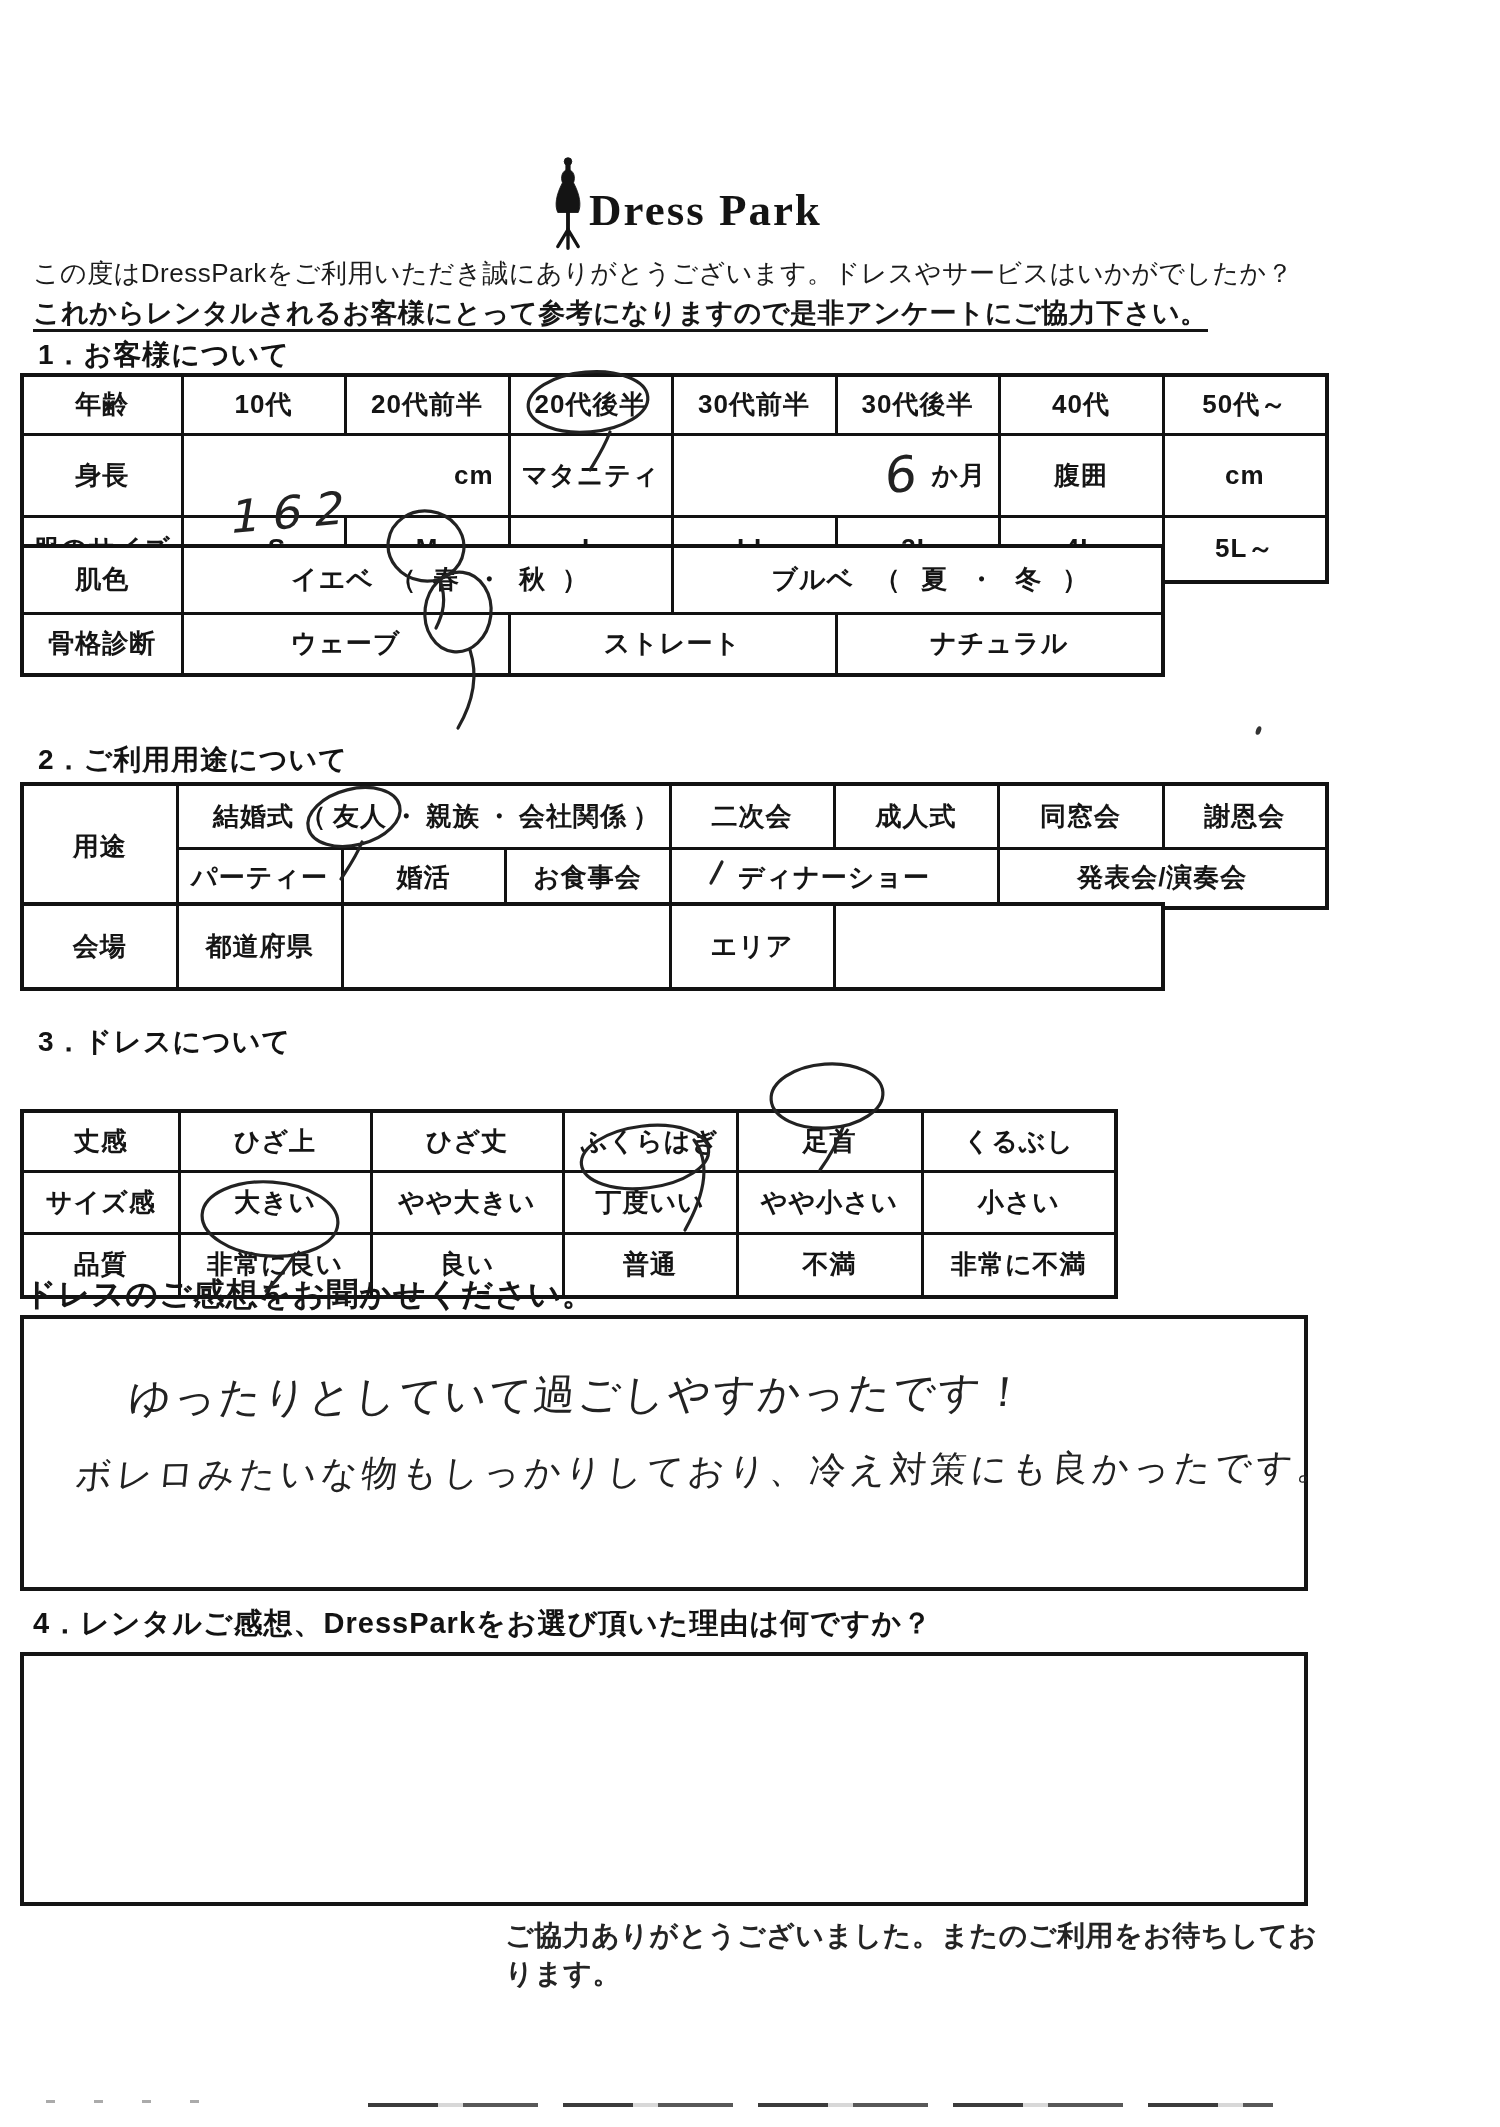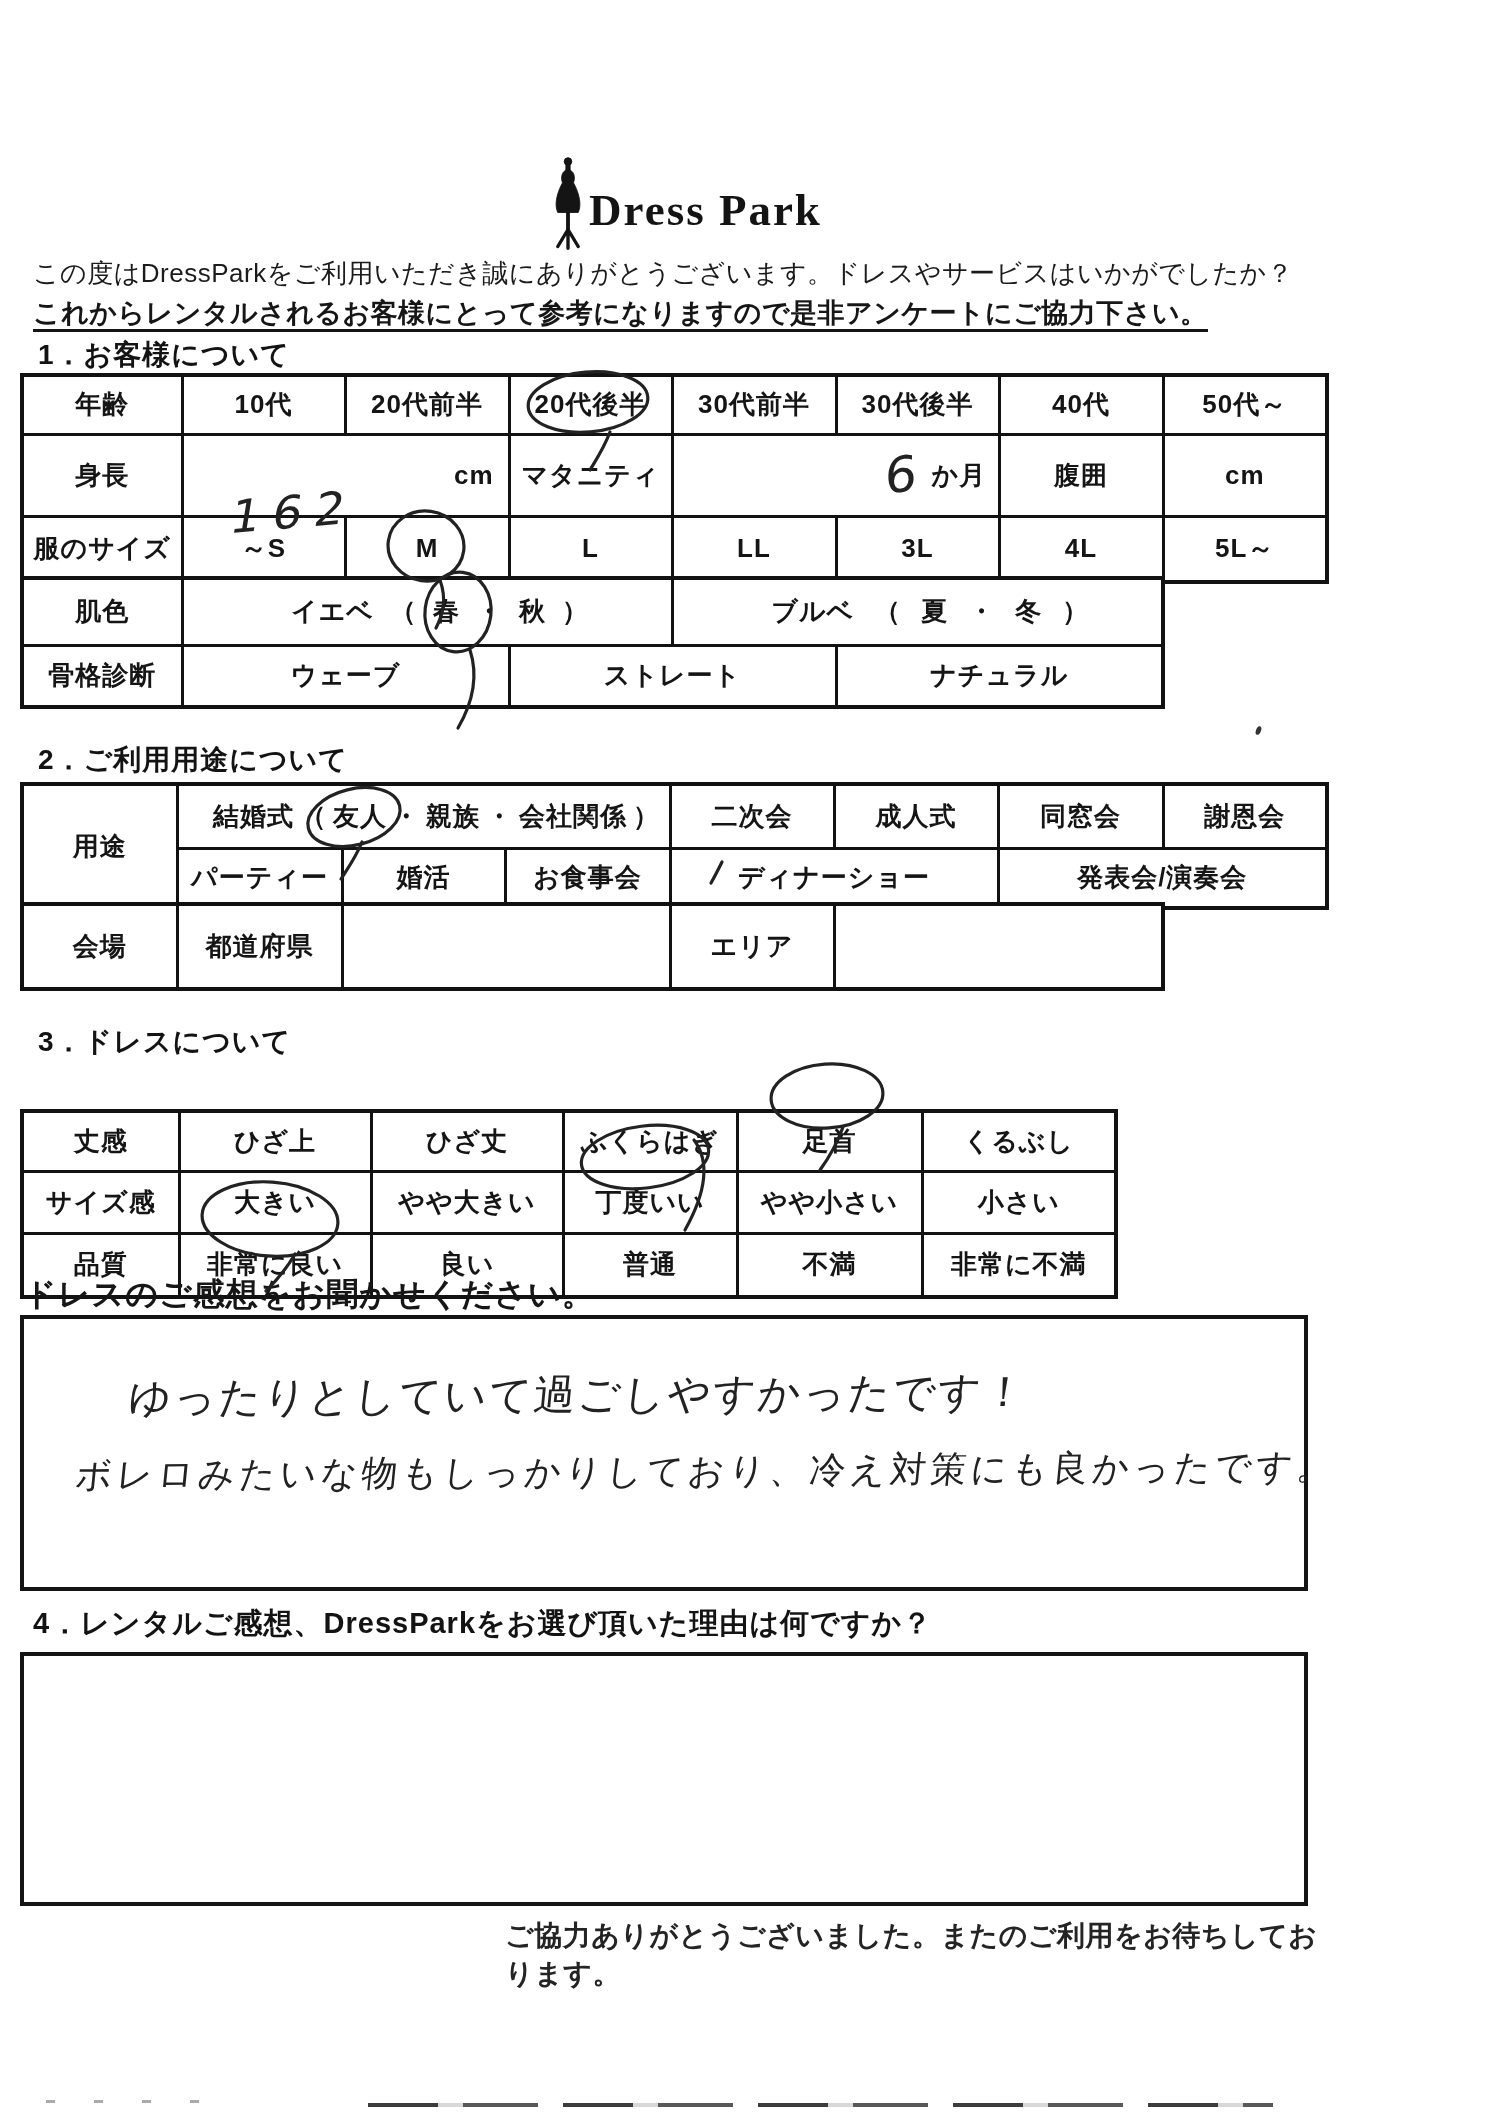--- a/index.html
+++ b/index.html
@@ -121,21 +121,21 @@
       <td>M</td>
       <td>L</td>
       <td>LL</td>
       <td>3L</td>
       <td>4L</td>
       <td>5L～</td>
     </tr>
   </tbody>
     </table>
 
-  <table class="grid" style="left:20px;top:576px;border-radius:9px;">
+  <table class="grid" style="left:20px;top:544px;border-radius:9px;">
     <colgroup>
         <col style="width:160px">
         <col style="width:163px">
         <col style="width:164px">
         <col style="width:163px">
         <col style="width:164px">
         <col style="width:163px">
         <col style="width:164px">
       </colgroup>
     <tbody>

